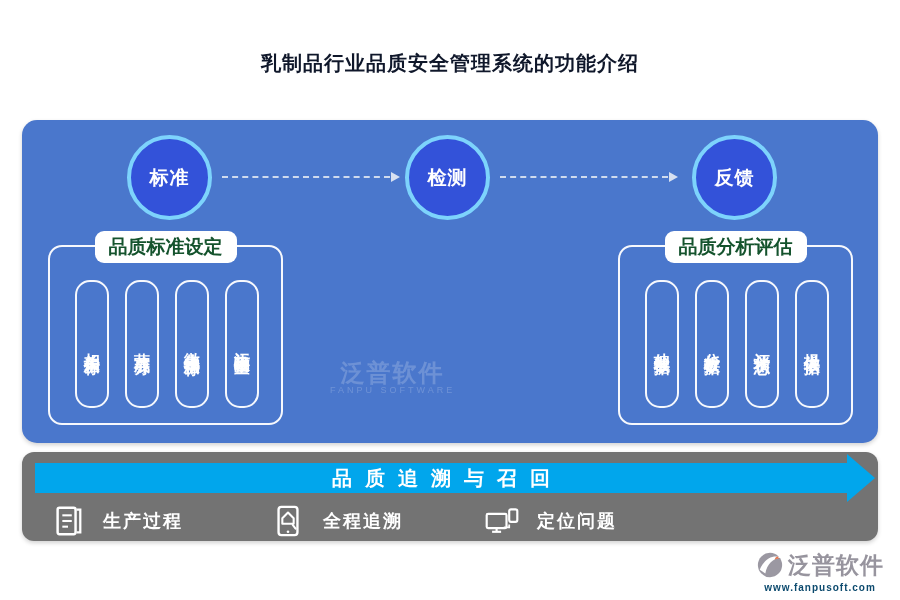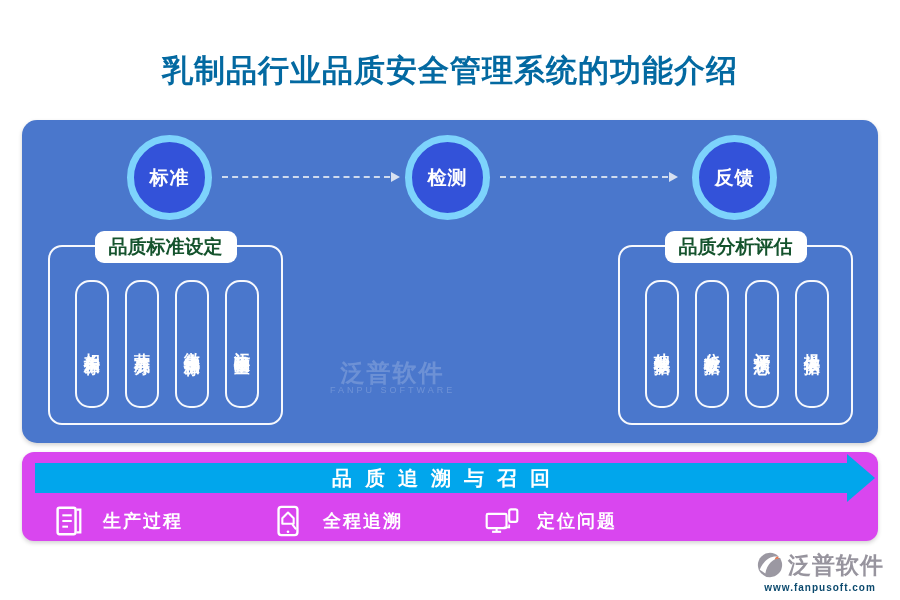--- a/index.html
+++ b/index.html
@@ -3,34 +3,34 @@
 <meta charset="utf-8">
 <style>
   * { margin: 0; padding: 0; box-sizing: border-box; }
   html, body { width: 900px; height: 600px; background: #ffffff; overflow: hidden; }
   body { font-family: "Liberation Sans", "DejaVu Sans", sans-serif; position: relative; }
 
   .stage { position: absolute; inset: 0; width: 900px; height: 600px; }
 
   .main-title {
     position: absolute; top: 50px; left: 0; width: 100%;
-    text-align: center; font-size: 31px; font-weight: bold;
-    color: #0369a1; letter-spacing: 1px;
+    text-align: center; font-size: 20px; font-weight: bold;
+    color: #0f172a; letter-spacing: 1px;
   }
 
   
   .panel-top {
     position: absolute; left: 22px; top: 120px; width: 856px; height: 323px;
     background: #4a77cc; border-radius: 15px;
     box-shadow: 0 2px 4px rgba(0,0,0,0.18);
   }
 
   .flow-node {
     position: absolute; top: 15px; width: 85px; height: 85px;
-    background: #3352d9; border: 7px solid #7dd3fc; border-radius: 50%;
+    background: #3352d9; border: 4px solid #7dd3fc; border-radius: 50%;
     display: flex; align-items: center; justify-content: center;
     color: #ffffff; font-size: 19px; font-weight: bold; letter-spacing: 1px;
   }
   .flow-node.n0 { left: 105px; }
   .flow-node.n1 { left: 383px; }
   .flow-node.n2 { left: 670px; }
 
   .connector {
     position: absolute; top: 56px; height: 0; width: 168px;
     border-top: 2px dashed rgba(222,230,242,0.9);
@@ -77,21 +77,21 @@
     position: absolute; left: 308px; top: 240px; opacity: 0.22;
     color: #e9eef7; font-size: 24px; font-weight: bold; letter-spacing: 2px;
     display: flex; flex-direction: column; align-items: center; line-height: 1.1;
     pointer-events: none;
   }
   .watermark small { font-size: 9px; letter-spacing: 3px; font-weight: normal; }
 
   
   .panel-bottom {
     position: absolute; left: 22px; top: 452px; width: 856px; height: 89px;
-    background: #d946ef; border-radius: 12px;
+    background: #737373; border-radius: 12px;
     box-shadow: 0 2px 4px rgba(0,0,0,0.18);
   }
 
   .banner-arrow {
     position: absolute; left: 13px; top: 11px; width: 812px; height: 30px;
     background: #01a6ec;
     display: flex; align-items: center; justify-content: center;
   }
   .banner-arrow::after {
     content: ""; position: absolute; left: 812px; top: -9px;

